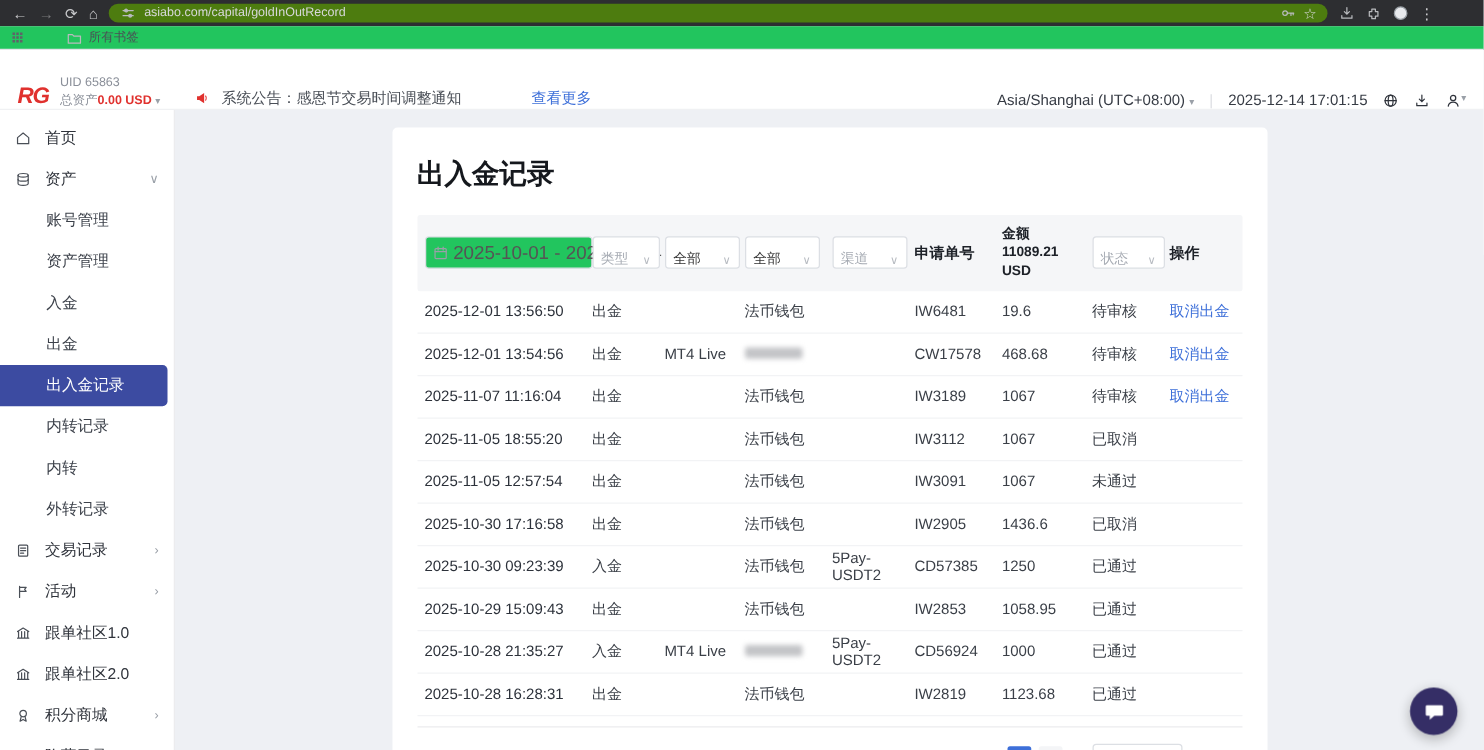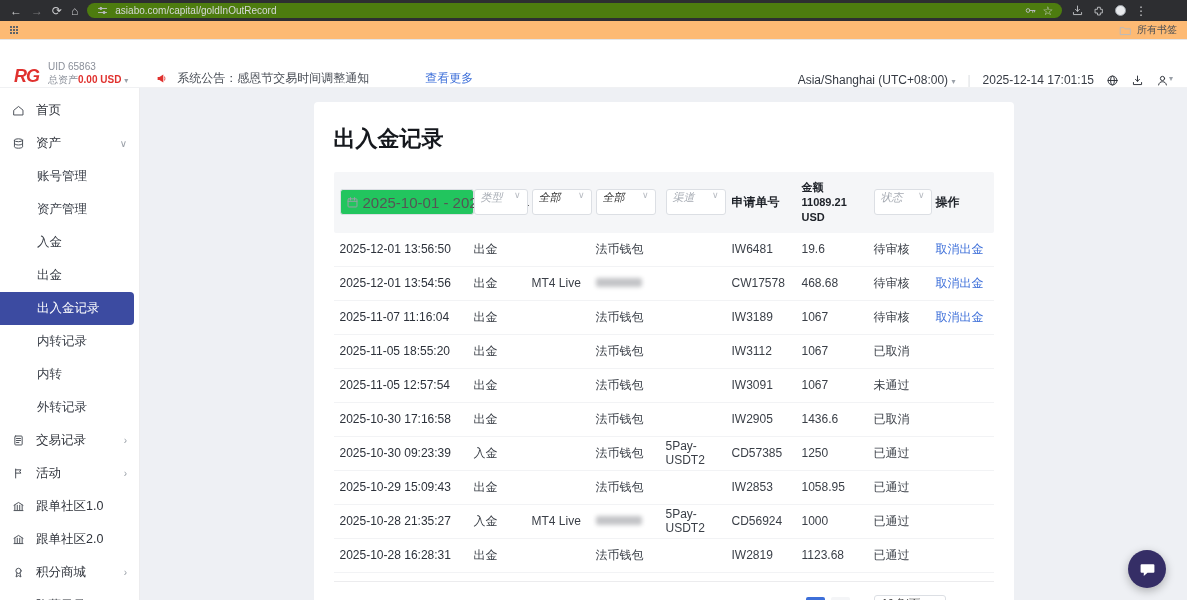--- a/index.html
+++ b/index.html
@@ -10,21 +10,21 @@
   .chrome { height:21px; background:#2d2e31; display:flex; align-items:center; gap:9px; padding:0 10px; color:#c9cacc; }
   .nav-glyph { font-size:12px; line-height:1; cursor:pointer; }
   .nav-glyph.dim { color:#77787a; }
   .addr { flex:1; max-width:975px; height:15px; background:#4d7c0f; border-radius:8px; display:flex; align-items:center; gap:6px; padding:0 9px; color:#d7d8da; font-size:10px; }
   .addr .spacer { flex:1; }
   .addr-ic, .cr-ic { display:inline-flex; align-items:center; color:#b9bbbe; cursor:pointer; }
   .chrome-right { display:flex; align-items:center; gap:9px; }
   .avatar-circle { width:11px; height:11px; border-radius:50%; background:#e8eaed; border:1px solid #9aa0a6; cursor:pointer; }
 
   
-  .bookmarks { height:19px; background:#fdba74; border-bottom:1px solid #e4e6e9; display:flex; align-items:center; justify-content:space-between; padding:0 10px; font-size:10px; color:#3c4043; }
+  .bookmarks { height:19px; background:#22c55e; border-bottom:1px solid #e4e6e9; display:flex; align-items:center; padding:0 10px; font-size:10px; color:#3c4043;gap:35px; }
   .grid-icon { display:grid; grid-template-columns:repeat(3,2px); grid-gap:1px; cursor:pointer; }
   .grid-icon i { width:2px; height:2px; background:#5f6368; }
   .bk-right { display:flex; align-items:center; gap:5px; cursor:pointer; color:#4a4f55; }
 
   
   .appbar { height:48px; background:#fff; display:flex; align-items:flex-end; padding:0 14px; border-bottom:1px solid #f0f1f3; }
   .logo { color:#e0312e; font-weight:800; font-style:italic; font-size:18px; letter-spacing:-1px; margin-right:9px; cursor:pointer; }
   .uid-block { font-size:10px; color:#8a8f99; line-height:1.35; cursor:pointer; }
   .assets-line b { color:#e0312e; font-weight:700; }
   .caret { font-size:8px; color:#9aa0a8; }
@@ -49,21 +49,21 @@
   .card { width:700px; margin:14px auto 0; background:#fff; border-radius:4px; padding:20px 20px 0; height:520px; }
   .page-title { font-size:22px; font-weight:700; color:#15181d; margin:2px 0 18px; }
 
   .grid { display:grid; grid-template-columns:140px 58px 64px 70px 66px 70px 72px 62px 58px; align-items:center; }
   .thead { background:#f5f6f8; padding:8px 0; border-radius:2px; font-size:12px; color:#333; }
   .cell { padding-right:4px; }
   .cell:first-child { padding-left:6px; }
   .th-bold { font-weight:700; color:#1d2128; font-size:12px; }
   .amount-head { font-size:11px; line-height:1.35; }
 
-  .sel { height:26px; background:#fff; border:1px solid #dcdfe4; border-radius:3px; display:inline-flex; align-items:flex-start; justify-content:space-between; padding:0 6px; font-size:11px; color:#333; cursor:pointer; min-width:50px; width:100%; max-width:60px;font-style:italic; }
+  .sel { height:26px; background:#fff; border:1px solid #dcdfe4; border-radius:3px; display:inline-flex; align-items:flex-end; justify-content:space-between; padding:0 6px; font-size:11px; color:#333; cursor:pointer; min-width:50px; width:100%; max-width:60px; }
   .sel.ph { color:#a6abb3; }
   .sv { font-size:9px; color:#b6bac0; margin-left:4px; }
   .date-input { height:26px; width:134px; background:#22c55e; border:1px solid #dcdfe4; border-radius:3px; display:flex; align-items:center; gap:4px; padding:0 5px; font-size:15px; color:#555; cursor:pointer; white-space:nowrap; }
   .date-input .ic { color:#9aa0a8; display:inline-flex; }
 
   .trow { height:34px; border-bottom:1px solid #f2f3f5; font-size:12px; color:#3a3f47; }
   .trow .cell-time { color:#2c313a; }
   .blur-pill { display:inline-block; width:46px; height:9px; background:#c3c4c7; border-radius:2px; filter:blur(2px); }
   .cancel-link { color:#3d6fd9; cursor:pointer; text-decoration:none; }
 

